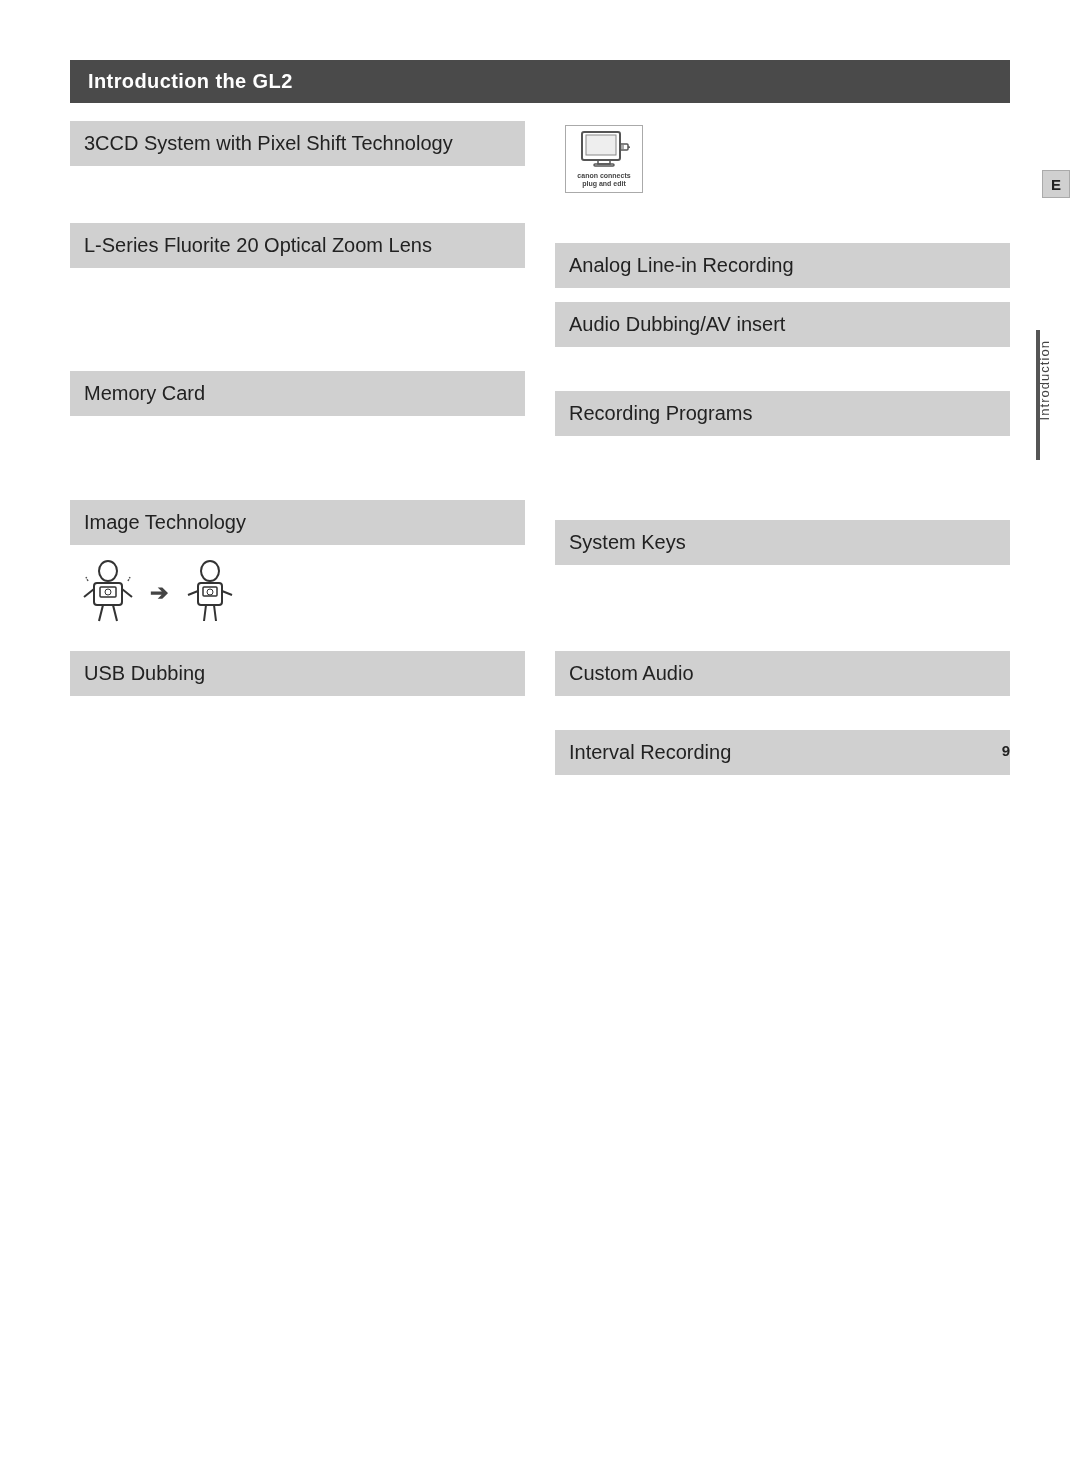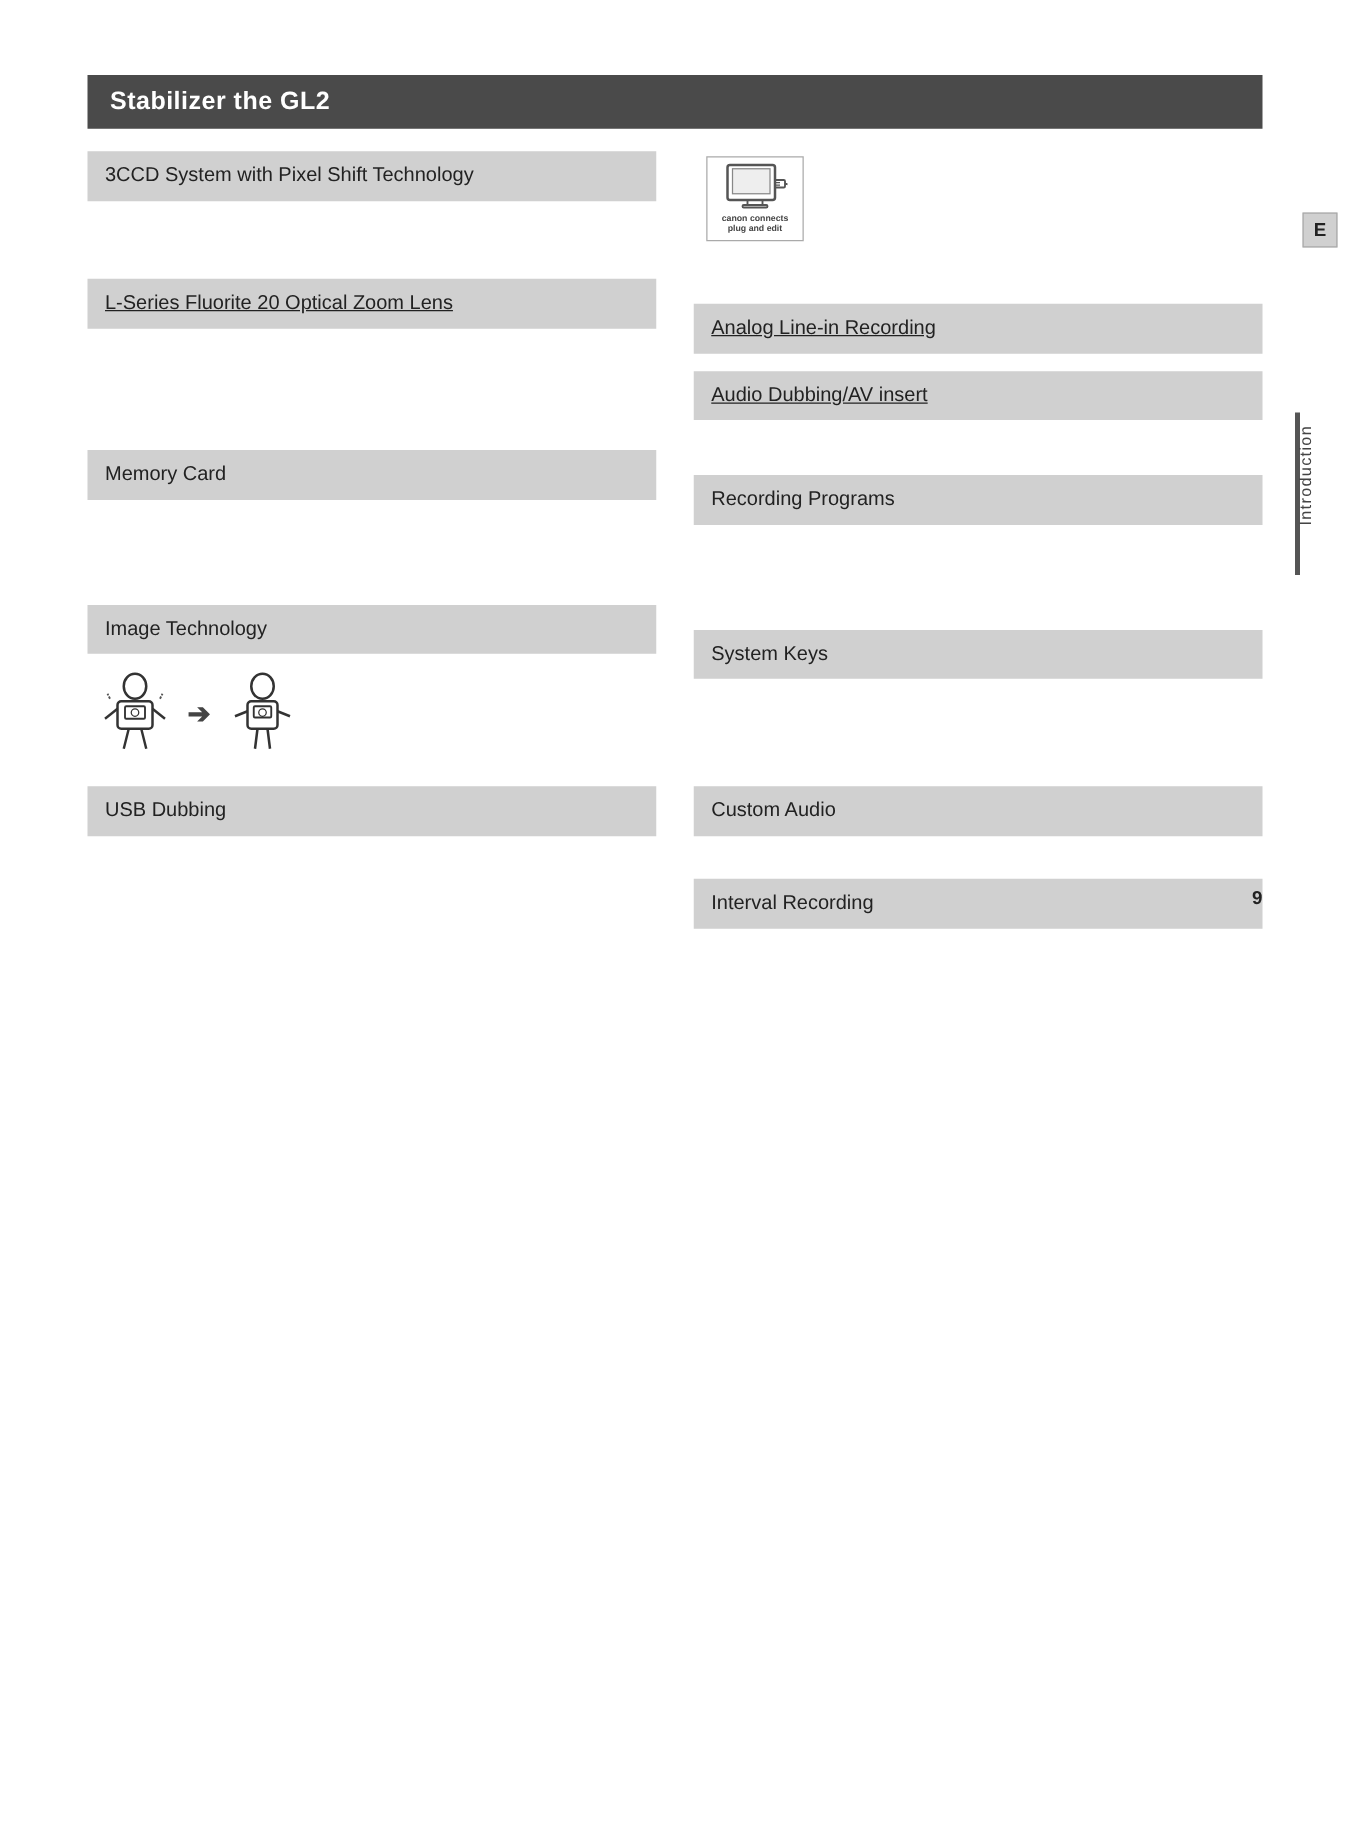--- a/index.html
+++ b/index.html
@@ -28,21 +28,21 @@
       padding: 10px 18px;
       font-size: 20px;
       font-weight: bold;
       margin-bottom: 18px;
       letter-spacing: 0.02em;
     }
 
     .feature-box-wide {
       background: #d0d0d0;
       padding: 9px 14px;
-      font-size: 16px;
+      font-size: 20px;
       margin-bottom: 14px;
       line-height: 1.35;
       width: 100%;
     }
 
     
     .spacer-sm { height: 20px; }
     .spacer-md { height: 40px; }
     .spacer-lg { height: 60px; }
 
@@ -157,21 +157,21 @@
       display: flex;
       flex-direction: column;
     }
   </style>
 </head>
 <body>
 
 <div class="page-container">
   <div style="position: relative;">
 
-    <div class="title-bar">Stabilizer the GL2</div>
+    <div class="title-bar">Introduction the GL2</div>
 
     <div class="e-badge">E</div>
 
     <div class="vertical-rule"></div>
 
     <div class="side-label">Introduction</div>
 
     <div class="section-row" style="margin-bottom:10px;">
       <div class="section-col">
         <div class="feature-box-wide">3CCD System with Pixel Shift Technology</div>
@@ -198,21 +198,21 @@
             </svg>
             <div class="canon-connects-text">
               <span>canon connects</span><br>
               <span>plug and edit</span>
             </div>
           </div>
         </div>
       </div>
     </div>
 
-    <div class="section-row" style="margin-bottom:10px;text-decoration:underline;">
+    <div class="section-row" style="margin-bottom:10px;">
       <div class="section-col">
         <div class="feature-box-wide">L-Series Fluorite 20    Optical Zoom Lens</div>
       </div>
       <div class="section-col">
         <div class="spacer-sm"></div>
         <div class="feature-box-wide">Analog Line-in Recording</div>
         <div class="feature-box-wide">Audio Dubbing/AV insert</div>
       </div>
     </div>
 

